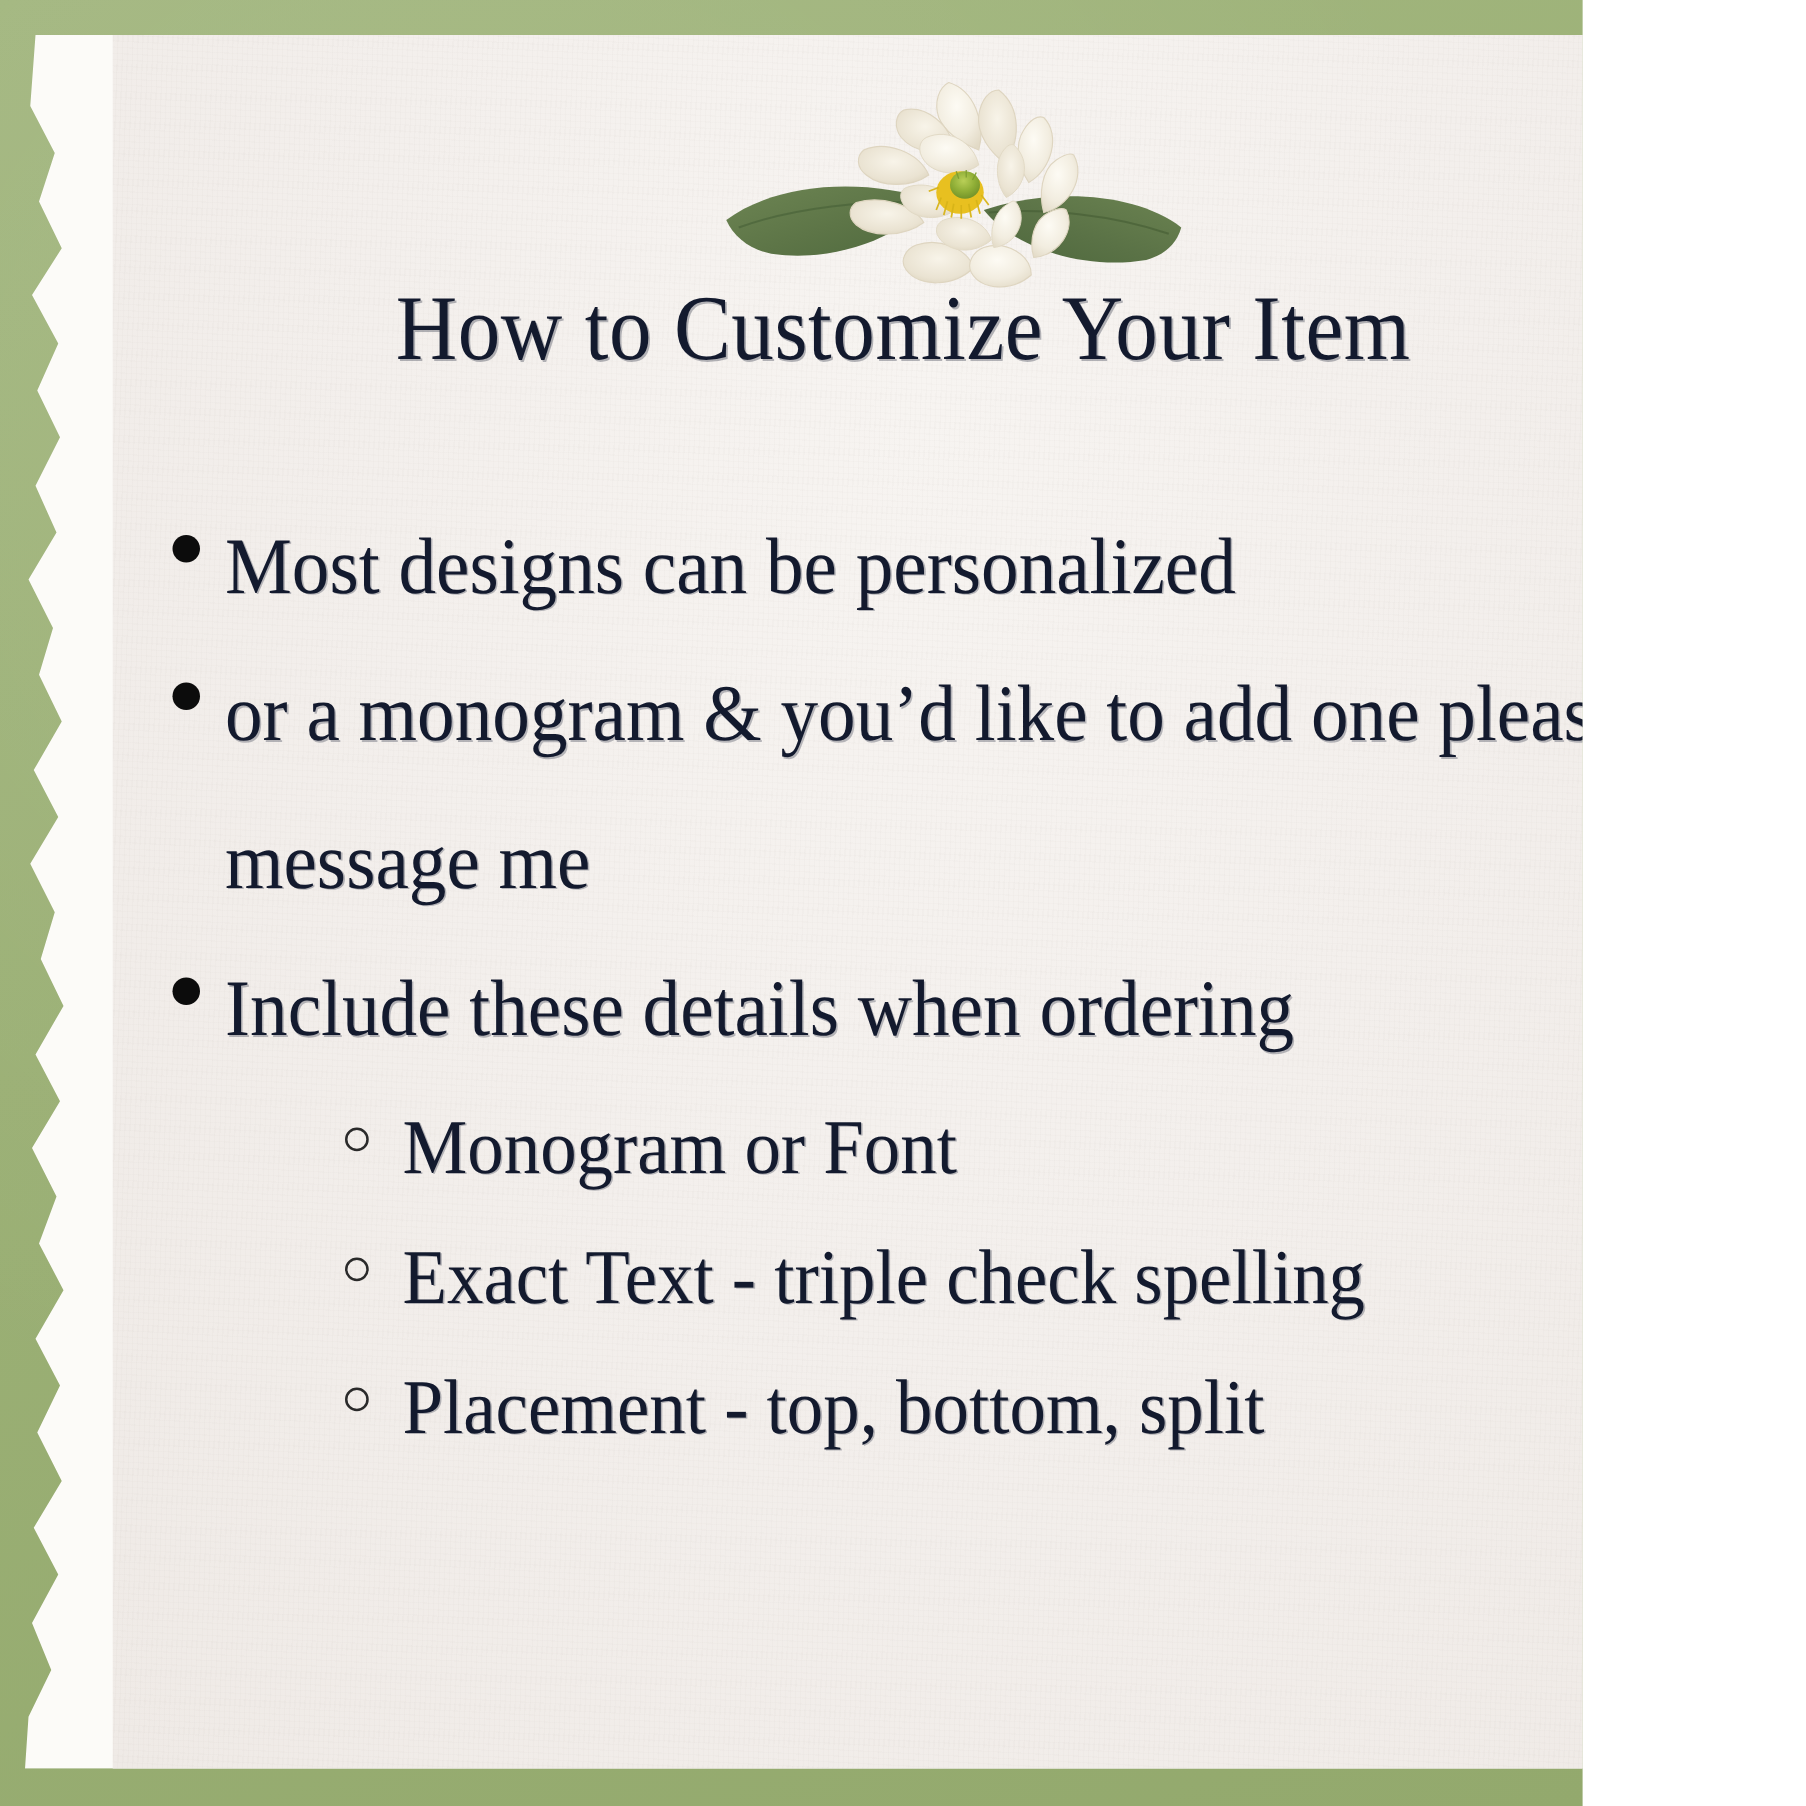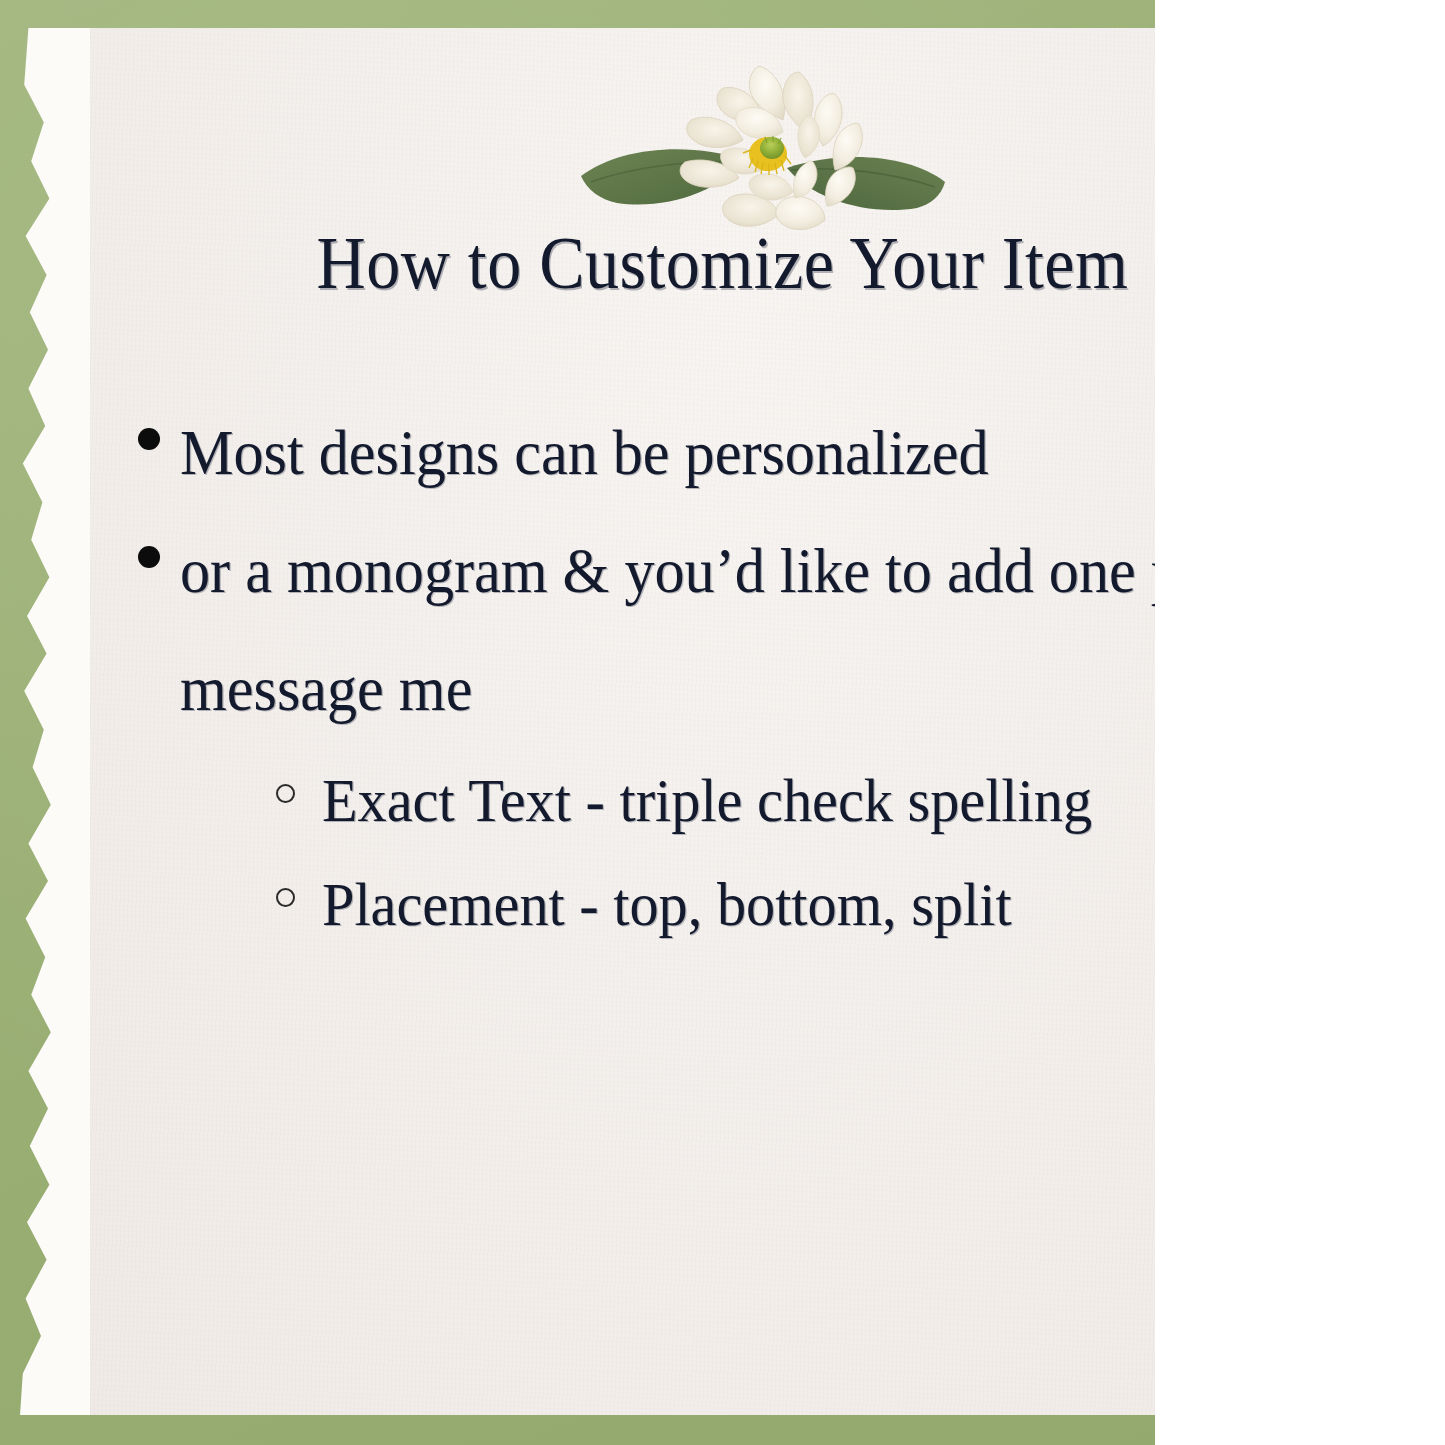--- a/index.html
+++ b/index.html
@@ -7,21 +7,21 @@
     margin: 0;
     padding: 0;
     background: #ffffff;
   }
   body {
     font-family: "Liberation Serif", "DejaVu Serif", serif;
   }
 
   .canvas {
     position: relative;
-    width: 1155px;
+    width: 1266px;
     height: 1445px;
     overflow: hidden;
     background: #9cb177;
   }
 
   
   .mat {
     position: absolute;
     inset: 0;
     background:
@@ -323,21 +323,29 @@
         <span class="marker"></span>
         <span class="bullet-text">Most designs can be personalized</span>
       </div>
 
 
       <div class="bullet-row" style="min-height:216px;">
         <span class="marker"></span>
         <span class="bullet-text wrap2"> or a monogram &amp; you’d like to add one please message me</span>
       </div>
 
-
+      <div class="bullet-row">
+        <span class="marker"></span>
+        <span class="bullet-text">Include these details when ordering</span>
+      </div>
+
+      <div class="sub-row">
+        <span class="marker-hollow"></span>
+        <span class="sub-text">Monogram or Font</span>
+      </div>
 
 
       <div class="sub-row">
         <span class="marker-hollow"></span>
         <span class="sub-text">Exact Text - triple check spelling</span>
       </div>
 
       <div class="sub-row">
         <span class="marker-hollow"></span>
         <span class="sub-text">Placement - top, bottom, split</span>

